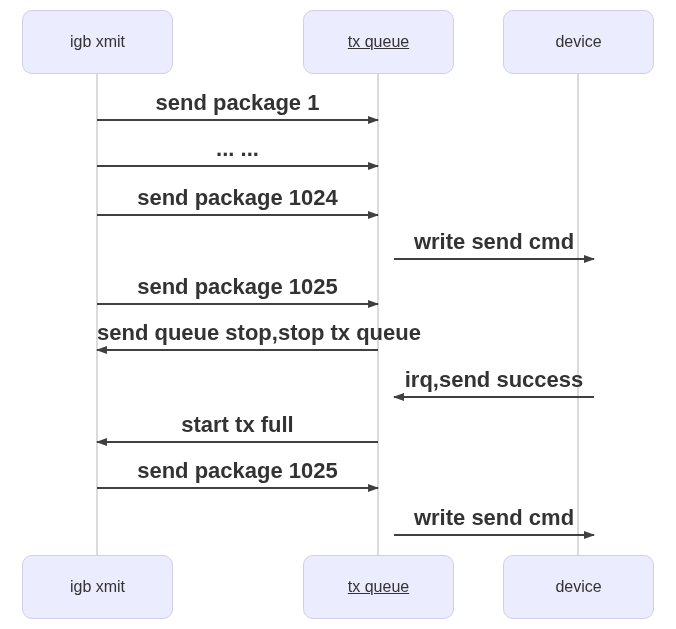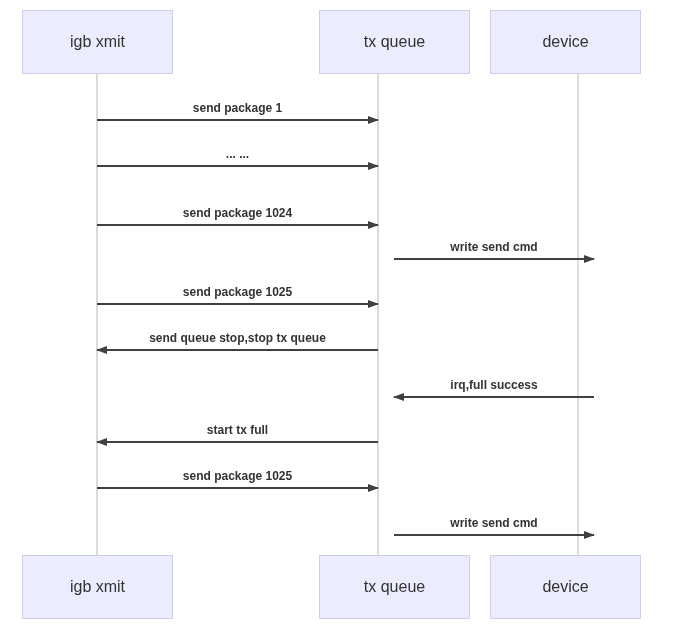--- a/index.html
+++ b/index.html
@@ -2,46 +2,46 @@
 <html><head>
 <meta charset="utf-8">
 <style>
   html, body { margin:0; padding:0; background:#ffffff; }
   .canvas {
     position:relative; width:676px; height:629px; background:#ffffff;
     font-family:"Liberation Sans", sans-serif; overflow:hidden;
   }
   .actor {
     position:absolute; width:149px; height:62px;
-    background:#ECECFF; border:1px solid #CFCFE8; border-radius:0;
+    background:#ECECFF; border:1px solid #CFCFE8; border-radius:10px;
     display:flex; align-items:center; justify-content:center;
     font-size:16px; color:#333333;
   }
-  .col1 { left:22px; }  .col2 { left:319px; } .col3 { left:490px; }
+  .col1 { left:22px; }  .col2 { left:303px;text-decoration:underline; } .col3 { left:503px; }
   .row-top { top:10px; } .row-bottom { top:555px; }
   .lifeline {
     position:absolute; top:74px; height:481px; width:2px; background:#DBDBDB;
   }
   .lf1 { left:96px; } .lf2 { left:377px; } .lf3 { left:577px; }
   .message { position:absolute; height:2px; }
   .span-a { left:97px;  width:281px; }  
   .span-b { left:394px; width:200px; }  
   .msg-line { position:absolute; left:0; right:0; top:0; height:2px; background:#404040; }
   .arrowhead {
     position:absolute; top:-3px; width:0; height:0;
     border-top:4px solid transparent; border-bottom:4px solid transparent;
   }
   .right .arrowhead { right:-1px; border-left:11px solid #404040; }
   .left  .arrowhead { left:-1px;  border-right:11px solid #404040; }
   .msg-label {
     position:absolute; left:0; right:0; bottom:7px; text-align:center;
-    font-size:12px; font-weight:bold; color:#333333; white-space:nowrap;
+    font-size:22px; font-weight:bold; color:#333333; white-space:nowrap;
     line-height:1;
   }
-  .m0 { top:119px; } .m1 { top:165px; } .m2 { top:224px; } .m3 { top:258px; }
+  .m0 { top:119px; } .m1 { top:165px; } .m2 { top:214px; } .m3 { top:258px; }
   .m4 { top:303px; } .m5 { top:349px; } .m6 { top:396px; } .m7 { top:441px; }
   .m8 { top:487px; } .m9 { top:534px; }
 </style>
 </head>
 <body>
 
 <div class="canvas">
 
   <div class="lifeline lf1"></div>
   <div class="lifeline lf2"></div>
@@ -87,21 +87,21 @@
     <div class="arrowhead"></div>
   </div>
 
   <div class="message span-a left m5">
     <div class="msg-label">send queue stop,stop tx queue</div>
     <div class="msg-line"></div>
     <div class="arrowhead"></div>
   </div>
 
   <div class="message span-b left m6">
-    <div class="msg-label">irq,full success</div>
+    <div class="msg-label">irq,send success</div>
     <div class="msg-line"></div>
     <div class="arrowhead"></div>
   </div>
 
   <div class="message span-a left m7">
     <div class="msg-label">start tx full</div>
     <div class="msg-line"></div>
     <div class="arrowhead"></div>
   </div>
 

